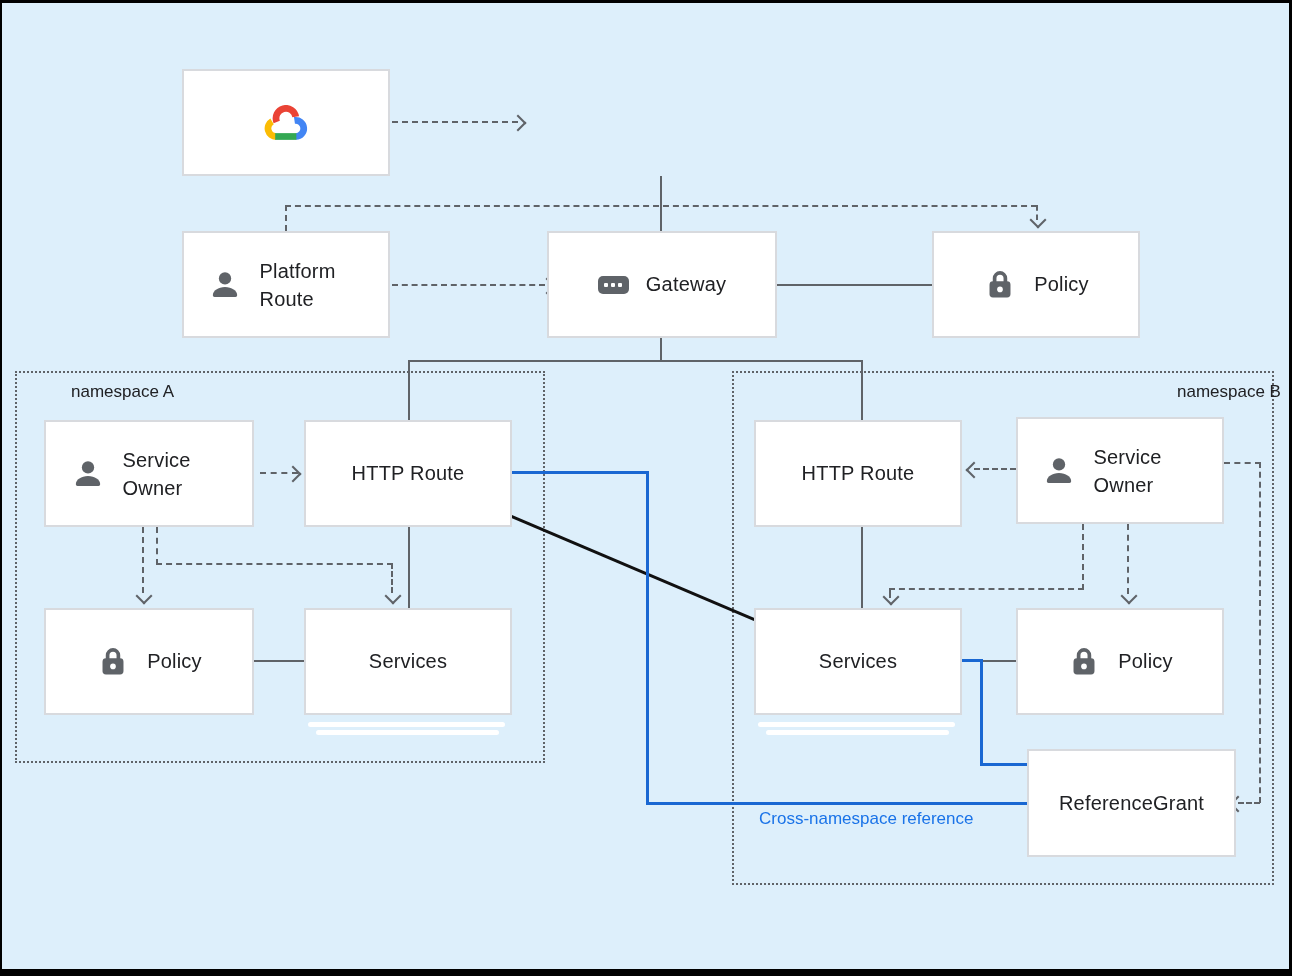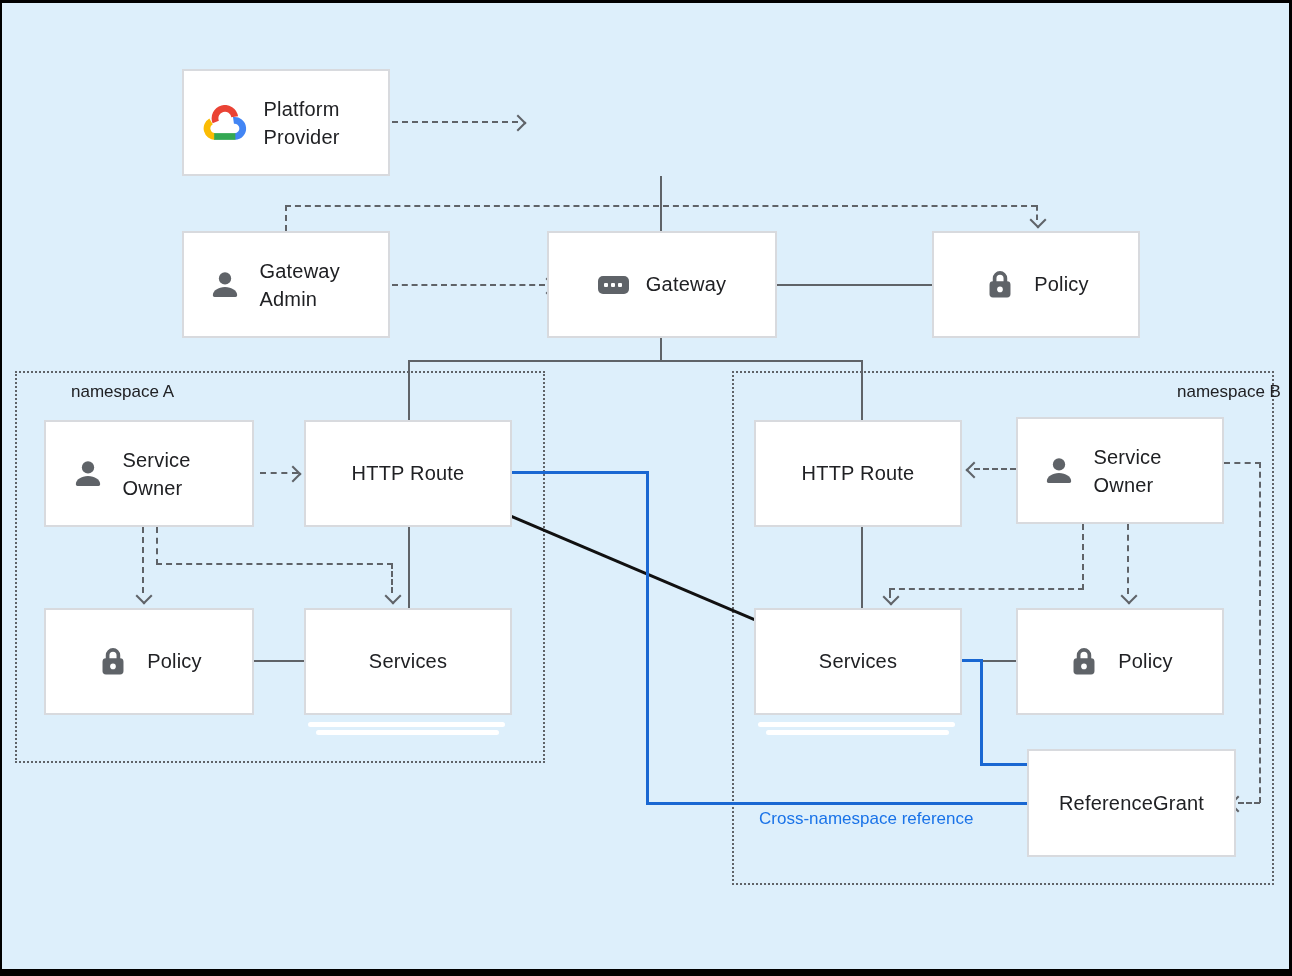--- a/index.html
+++ b/index.html
@@ -116,30 +116,29 @@
 
   <div class="xns-label" style="left:757px;top:806px;text-align:center;">Cross-namespace reference</div>
 
   <div class="node" style="left:180px;top:66px;width:208px;height:107px;">
     <svg class="svg-icon" width="44" height="36" viewBox="0 0 48 40">
       <path d="M13.7 18.8 A 11 11 0 1 1 34.8 13.1" fill="none" stroke="#EA4335" stroke-width="7.5"></path>
       <path d="M33.4 17.1 A 9 9 0 1 1 35 35" fill="none" stroke="#4285F4" stroke-width="7.5"></path>
       <path d="M8.5 18.2 A 9 9 0 0 0 13 35" fill="none" stroke="#FBBC04" stroke-width="7.5"></path>
       <path d="M12 35 H 35.5" fill="none" stroke="#34A853" stroke-width="7.5"></path>
     </svg>
-    <span class="label label2">Platform Provider</span>
   </div>
 
 
   <div class="node" style="left:180px;top:228px;width:208px;height:107px;">
     <svg class="svg-icon" width="36" height="36" viewBox="0 0 24 24" fill="#5f6368">
       <circle cx="12" cy="7.6" r="4.1"></circle>
       <path d="M12 13.4c-4.5 0-8.1 2.4-8.1 5.5 0 .6.5 1.1 1.1 1.1h14c.6 0 1.1-.5 1.1-1.1 0-3.1-3.6-5.5-8.1-5.5z"></path>
     </svg>
-    <span class="label label2">Gateway Admin</span>
+    <span class="label label2">Platform Route</span>
   </div>
 
   <div class="node" style="left:545px;top:228px;width:230px;height:107px;">
     <span class="pill-icon">
         <i></i>
         <i></i>
         <i></i>
       </span>
     <span class="label">Gateway</span>
   </div>

